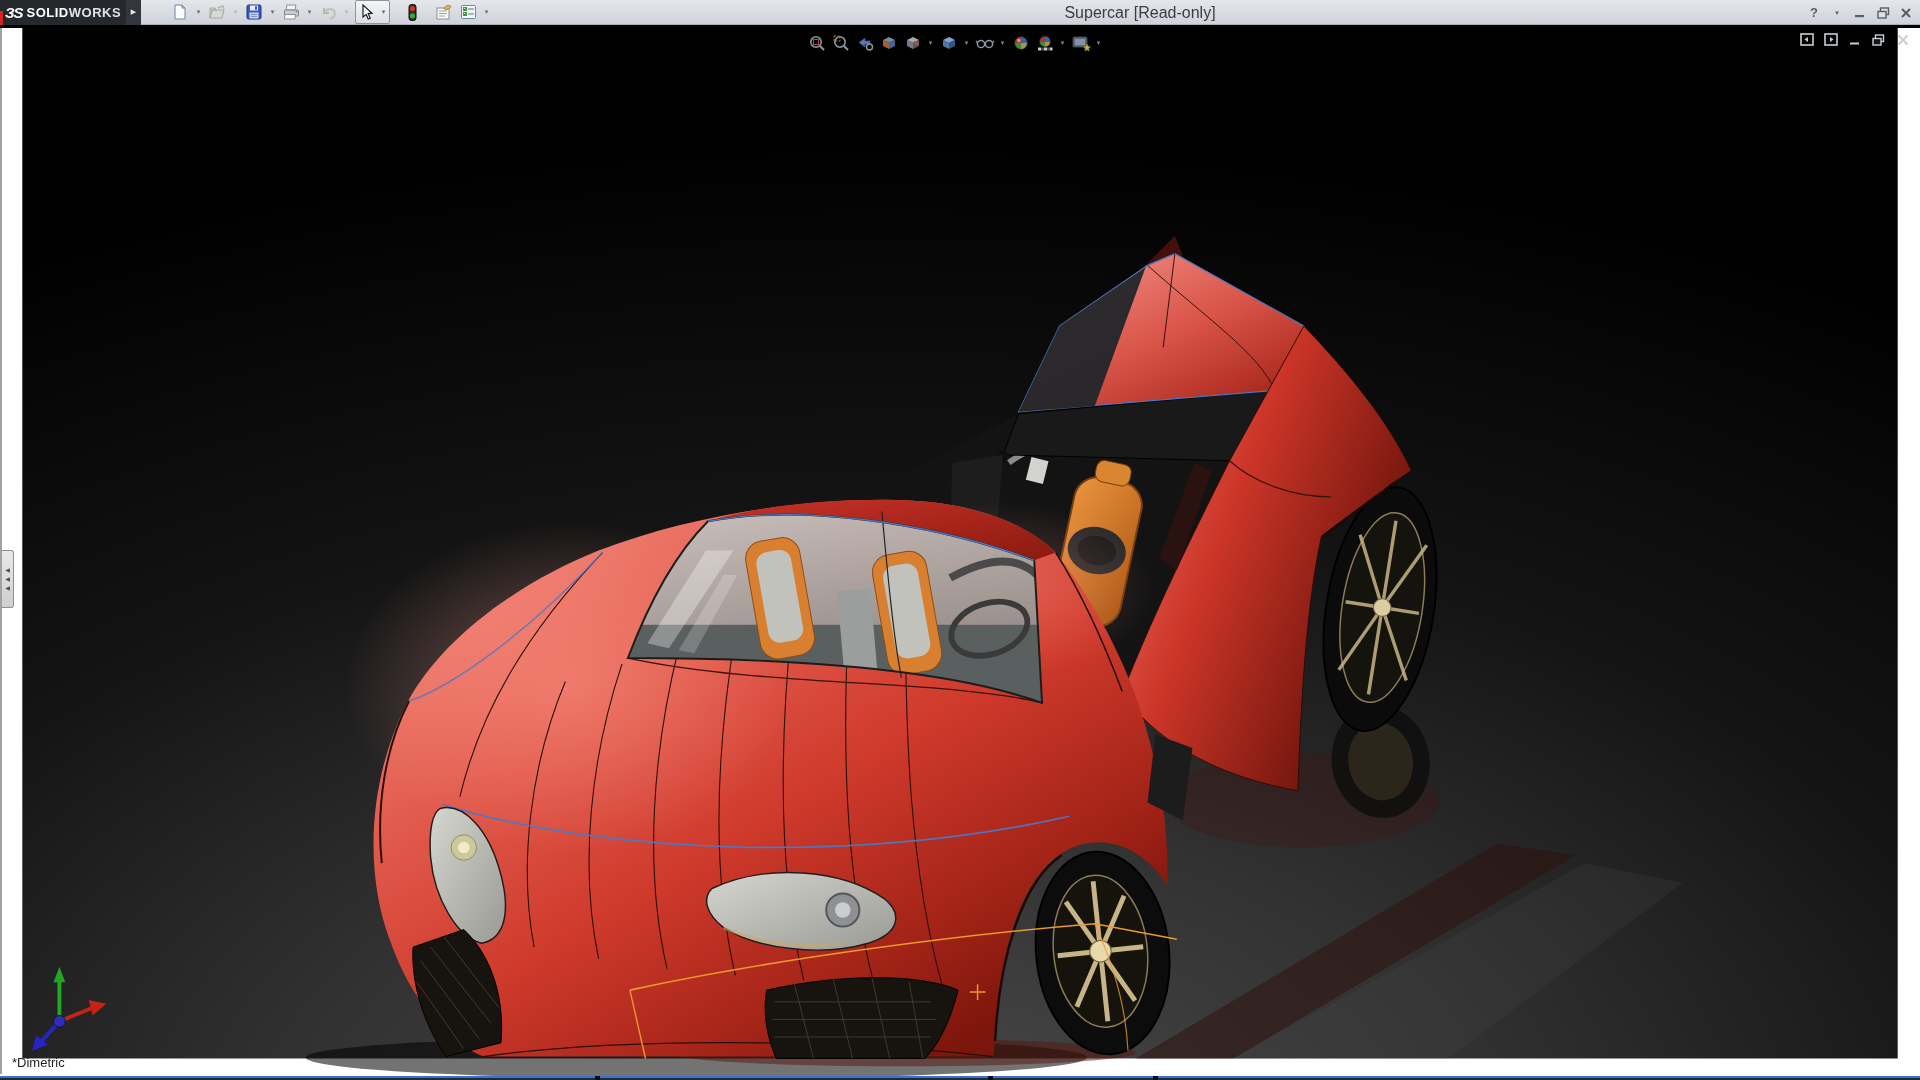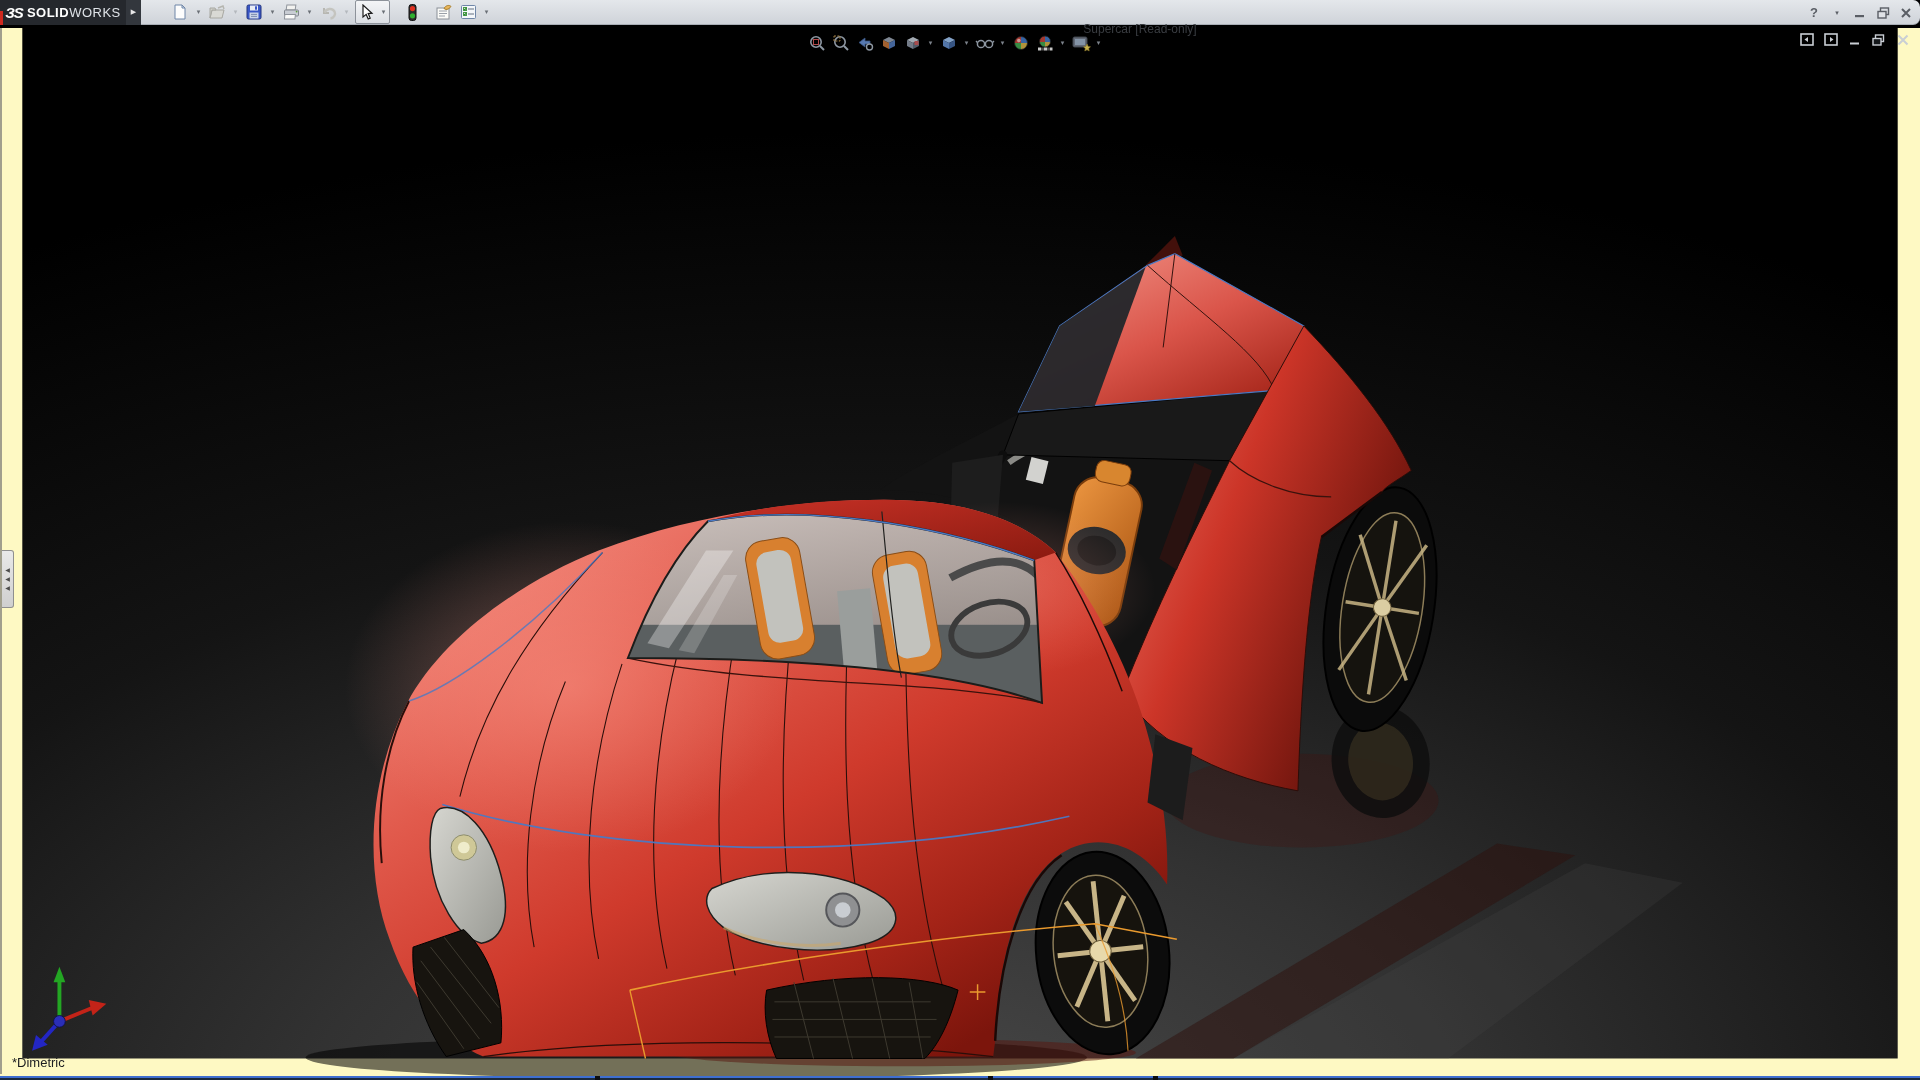--- a/index.html
+++ b/index.html
@@ -8,46 +8,46 @@
     --taskbar-blue:#3f6fd1; --icon-dim:#9aa4b0;
   }
   *{margin:0;padding:0;box-sizing:border-box;}
   html,body{width:1920px;height:1080px;overflow:hidden;background:#000;
     font-family:"Liberation Sans","DejaVu Sans",sans-serif;}
   #stage{position:relative;width:1920px;height:1080px;}
 
   
   #titlebar{position:absolute;top:0;left:0;width:1920px;height:25px;z-index:30;
     background:linear-gradient(#e4e7eb,#cfd3d9);border-bottom:1px solid var(--titlebar-border);
-    display:flex;align-items:center;border-radius:7px;}
+    display:flex;align-items:center;}
   #logo-block{position:relative;width:126px;height:25px;background:var(--logo-bg);
     display:flex;align-items:center;justify-content:center;gap:4px;flex:0 0 auto;}
   #logo-block .accent{position:absolute;left:0;bottom:0;width:3px;height:14px;background:var(--logo-accent-red);}
   .logo-mark{color:#fff;font-style:italic;font-weight:bold;font-size:15px;letter-spacing:-1px;}
   .logo-text{color:#fff;font-size:13px;letter-spacing:.5px;}
-  .logo-text b{font-weight:bold;text-align:center;} .logo-text span{font-weight:normal;color:#dfe3e8;}
+  .logo-text b{font-weight:bold;text-align:center;} .logo-text span{font-weight:bold;color:#dfe3e8;}
   #flyout-tab{width:15px;height:25px;background:#33373d;display:flex;align-items:center;
     justify-content:center;color:#e8e8e8;font-size:7px;flex:0 0 auto;cursor:default;}
   #std-toolbar{display:flex;align-items:center;gap:2px;padding-left:28px;height:25px;}
   .tb-btn{width:22px;height:22px;display:flex;align-items:center;justify-content:center;border:1px solid transparent;}
   .tb-dd{width:11px;height:22px;display:flex;align-items:center;justify-content:center;
     font-size:7px;color:#6a6f76;}
   .tb-dd.dis{color:#b4b8bd;}
   .tb-group-active{display:flex;align-items:center;background:linear-gradient(#f4f5f7,#dcdfe4);
     border:1px solid #8d929a;border-radius:2px;height:24px;margin:0 1px;}
   .tb-sep{width:6px;}
   #window-title{position:absolute;left:1140px;top:0;height:25px;transform:translateX(-50%);
-    display:flex;align-items:center;font-size:12px;color:#3a3d42;white-space:nowrap;margin-top:16px;}
+    display:flex;align-items:center;font-size:16px;color:#3a3d42;white-space:nowrap;}
   #win-controls{position:absolute;right:6px;top:0;height:25px;display:flex;align-items:center;gap:7px;}
   #win-controls .wc{display:flex;align-items:center;justify-content:center;width:16px;height:16px;color:#5a5e65;}
   #help-btn{font-size:13px;font-weight:bold;color:#5a5e65;}
   .dd-mini{font-size:7px;color:#6a6f76;}
 
   
-  #viewport{position:absolute;top:28px;left:0;width:1920px;height:1051px;background:#fef9c3;z-index:1;}
+  #viewport{position:absolute;top:28px;left:0;width:1920px;height:1051px;background:#ffffff;z-index:1;}
   #scene{position:absolute;top:0;left:0;}
 
   
   #headsup{position:absolute;top:4px;left:806px;height:22px;display:flex;align-items:center;gap:3px;z-index:10;}
   .hu-btn{width:21px;height:21px;display:flex;align-items:center;justify-content:center;opacity:.92;}
   .hu-dd{width:9px;color:#7d838c;font-size:7px;display:flex;align-items:center;justify-content:center;}
 
   
   #child-controls{position:absolute;top:4px;right:10px;display:flex;align-items:center;gap:9px;z-index:10;}
   .cc{width:15px;height:15px;display:flex;align-items:center;justify-content:center;}

